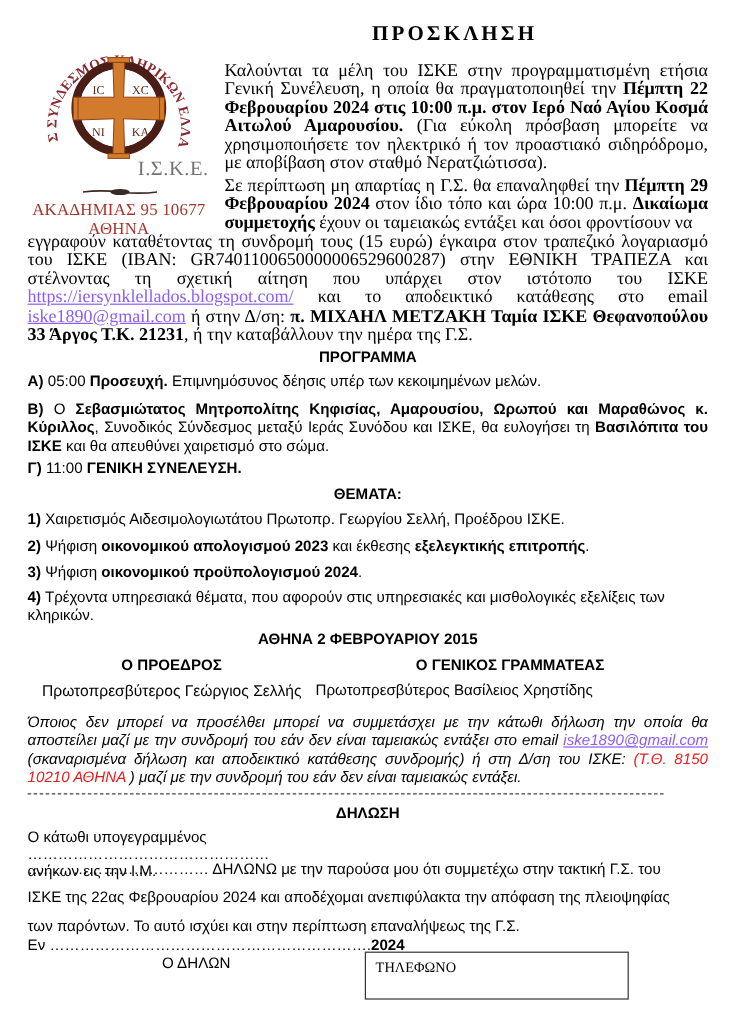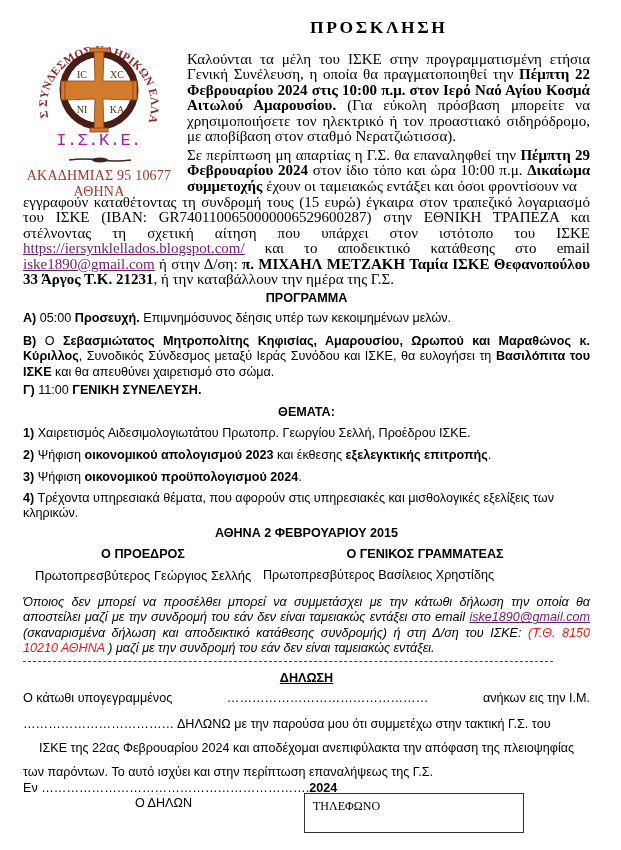--- a/index.html
+++ b/index.html
@@ -1,29 +1,29 @@
 <!DOCTYPE html>
 <html><head>
 <meta charset="utf-8">
 <style>
   html, body { margin:0; padding:0; background:#ffffff; }
   body { width:621px; height:850px; position:relative; overflow:hidden; font-family:"Liberation Sans", sans-serif; color:#000; }
   .abs { position:absolute; }
   .logo { left:24px; top:28px; width:150px; height:160px; }
   .logo-svg { position:absolute; left:0; top:0; }
-  .logo-abbr { position:absolute; left:0; width:150px; text-align:center; top:103px; font-family:Liberation Mono, monospace; font-size:17px; color:#a21caf; letter-spacing:0.5px; }
+  .logo-abbr { position:absolute; left:0; width:150px; text-align:right; top:103px; font-family:Liberation Serif, serif; font-size:17px; color:#737373; letter-spacing:0.5px; }
   .logo-orn { position:absolute; left:45px; top:129px; width:62px; height:6px; }
   .logo-addr { position:absolute; left:0; width:150px; text-align:center; top:140px; font-family:"Liberation Serif", serif; font-size:14px; color:#a8342e; letter-spacing:0.2px; }
   .title { left:310px; top:17px; font-family:"Liberation Serif", serif; font-weight:bold; font-size:17.5px; letter-spacing:2.6px; }
   .p { font-size:15px; line-height:15.4px; text-align:justify;font-family:Liberation Serif, serif; }
   .intro1 { left:187px; top:52px; width:403px; }
   .intro2 { left:187px; top:148px; width:403px; }
   .intro2b { left:23px; top:195px; width:567px; }
   .b { font-weight:bold; }
-  .link { color:#701a75; text-decoration:underline; }
+  .link { color:#8b5cf6; text-decoration:underline; }
   .center { text-align:center; }
   .h { font-weight:bold; font-size:12.6px; }
   .item { left:23px; width:567px; font-size:12.6px; line-height:15.4px; text-align:justify; }
   .it { font-style:italic; }
   .red { color:#e81c1c; }
   .dash { left:23px; top:661px; width:530px; border-top:1px dashed #444; height:0; }
   .box { left:304px; top:793px; width:218px; height:38px; border:1.4px solid #333; }
   .box span { position:absolute; left:8px; top:5px; font-family:"Liberation Serif", serif; font-size:12px; }
 </style>
 </head>
@@ -112,33 +112,33 @@
 
 <div class="abs" style="left:35px; top:568px; font-size:13px;">Πρωτοπρεσβύτερος Γεώργιος Σελλής</div>
 <div class="abs" style="left:263px; top:568px; font-size:12.6px;">Πρωτοπρεσβύτερος Βασίλειος Χρηστίδης</div>
 
 <div class="abs item it" style="top:595px;">
   <span>Όποιος δεν μπορεί να προσέλθει μπορεί να  συμμετάσχει με την κάτωθι δήλωση την οποία θα αποστείλει μαζί με την συνδρομή του εάν δεν είναι ταμειακώς εντάξει στο email </span><span class="link">iske1890@gmail.com</span><span> (σκαναρισμένα δήλωση και αποδεικτικό κατάθεσης συνδρομής) ή στη Δ/ση του ΙΣΚΕ:  </span><span class="red">(Τ.Θ. 8150 10210 ΑΘΗΝΑ </span><span>) μαζί με την συνδρομή του εάν δεν είναι ταμειακώς εντάξει.</span>
 </div>
 
 <div class="abs dash"></div>
 
-<div class="abs h center" style="left:23px; top:671px; width:567px;text-decoration:underline;">ΔΗΛΩΣΗ</div>
+<div class="abs h center" style="left:23px; top:671px; width:567px;">ΔΗΛΩΣΗ</div>
 
-<div class="abs" style="left:23px; top:691px; width:567px; font-size:12.6px; display:flex; justify-content:space-between;">
+<div class="abs" style="left:23px; top:691px; width:567px; font-size:12.6px; display:flex; justify-content:space-between;flex-direction:column;">
   <span>Ο κάτωθι υπογεγραμμένος</span>
   <span>…………………………………………</span>
   <span>ανήκων εις την Ι.Μ.</span>
 </div>
 
 <div class="abs" style="left:23px; top:717px; width:567px; font-size:12.6px; text-align:justify;">
   <span>………………………………</span><span> ΔΗΛΩΝΩ με την παρούσα μου ότι συμμετέχω στην τακτική Γ.Σ. του</span>
 </div>
 
-<div class="abs" style="left:23px; top:741px; width:567px; font-size:12.6px;text-align:center;">ΙΣΚΕ της 22ας  Φεβρουαρίου 2024 και αποδέχομαι ανεπιφύλακτα την απόφαση της πλειοψηφίας</div>
+<div class="abs" style="left:23px; top:741px; width:567px; font-size:12.6px;">ΙΣΚΕ της 22ας  Φεβρουαρίου 2024 και αποδέχομαι ανεπιφύλακτα την απόφαση της πλειοψηφίας</div>
 <div class="abs" style="left:23px; top:765px; width:567px; font-size:12.6px;">των παρόντων. Το αυτό ισχύει και στην περίπτωση επαναλήψεως της Γ.Σ.</div>
 
 <div class="abs" style="left:23px; top:781px; font-size:12.6px;">
   <span>Εν </span><span>……………………………………………………….</span><span class="b">2024</span>
 </div>
 
 <div class="abs" style="left:135px; top:796px; font-size:12.6px;">Ο ΔΗΛΩΝ</div>
 
 <div class="abs box">
   <span>ΤΗΛΕΦΩΝΟ</span>

